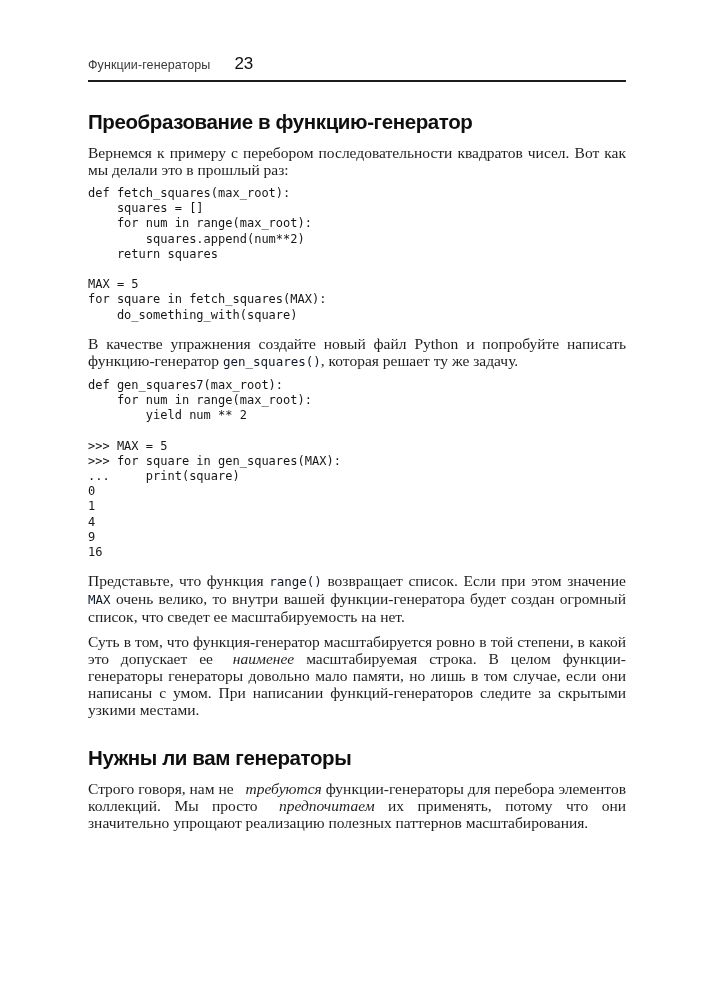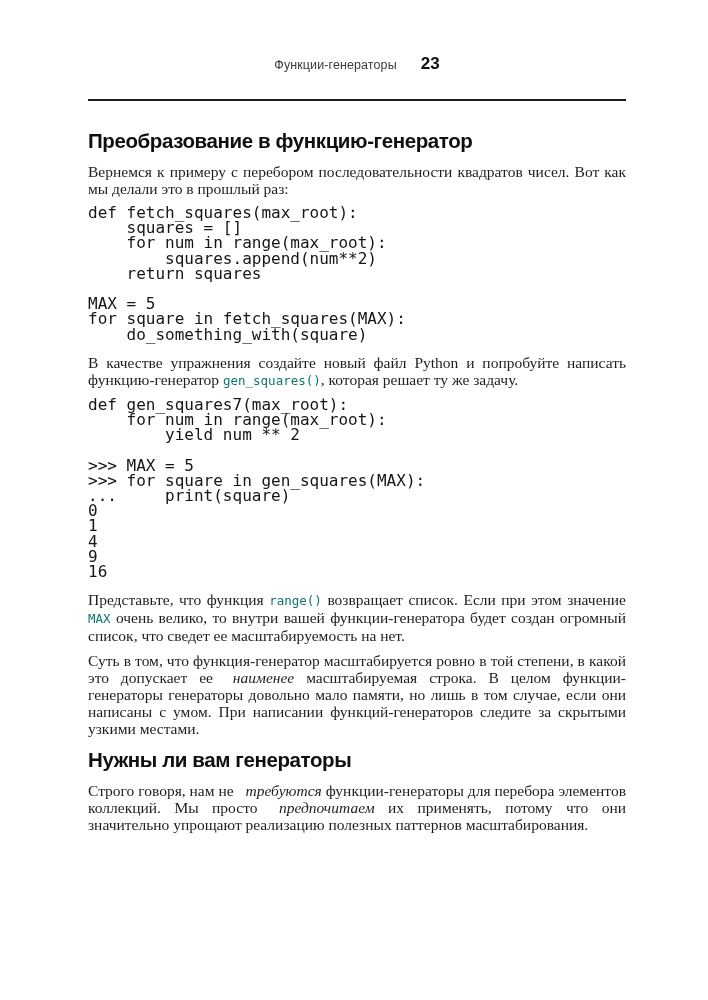--- a/index.html
+++ b/index.html
@@ -13,75 +13,75 @@
     height: 1000px;
     box-sizing: border-box;
     background: #ffffff;
     padding: 54px 82px 0 88px;
     overflow: hidden;
     color: #1e1e1e;
   }
   
   .running-head {
     display: flex;
-    justify-content: center;
+    justify-content: flex-start;
     align-items: baseline;
     gap: 24px;
     border-bottom: 2px solid #1c1c1c;
-    padding-bottom: 25px;
+    padding-bottom: 6px;
   }
   .rh-title {
     font-family: "Liberation Sans", sans-serif;
     font-size: 12.5px;
     color: #3a3a3a;
     letter-spacing: 0.1px;
   }
   .rh-num {
     font-family: "Liberation Sans", sans-serif;
-    font-weight: bold;
+    font-weight: normal;
     font-size: 17px;
     color: #0d0d0d;
   }
   
   h1 {
     font-family: "Liberation Sans", sans-serif;
     font-weight: bold;
     font-size: 20.5px;
     line-height: 26px;
     letter-spacing: -0.4px;
     color: #0f0f0f;
     margin: 27px 0 9px 0;
   }
   h1.section-2 {
-    margin-top: 10px;
+    margin-top: 27px;
   }
   
   p {
     font-family: "Liberation Serif", serif;
     font-size: 15.5px;
     line-height: 17px;
     text-align: justify;
     margin: 0 0 8px 0;
     color: #1e1e1e;
     hyphens: auto;
     -webkit-hyphens: auto;
   }
   .it {
     font-style: italic;
     margin-left: 8px;
   }
   .ic {
     font-family: "DejaVu Sans Mono", monospace;
     font-size: 12.5px;
-    color: #0f766e;
+    color: #0f172a;
   }
   
   pre {
     font-family: "DejaVu Sans Mono", monospace;
-    font-size: 16px;
+    font-size: 12px;
     line-height: 15.2px;
     color: #161616;
     margin: 0 0 12px 0;
     white-space: pre;
     font-variant-ligatures: none;
   }
 </style>
 </head>
 <body>
 

